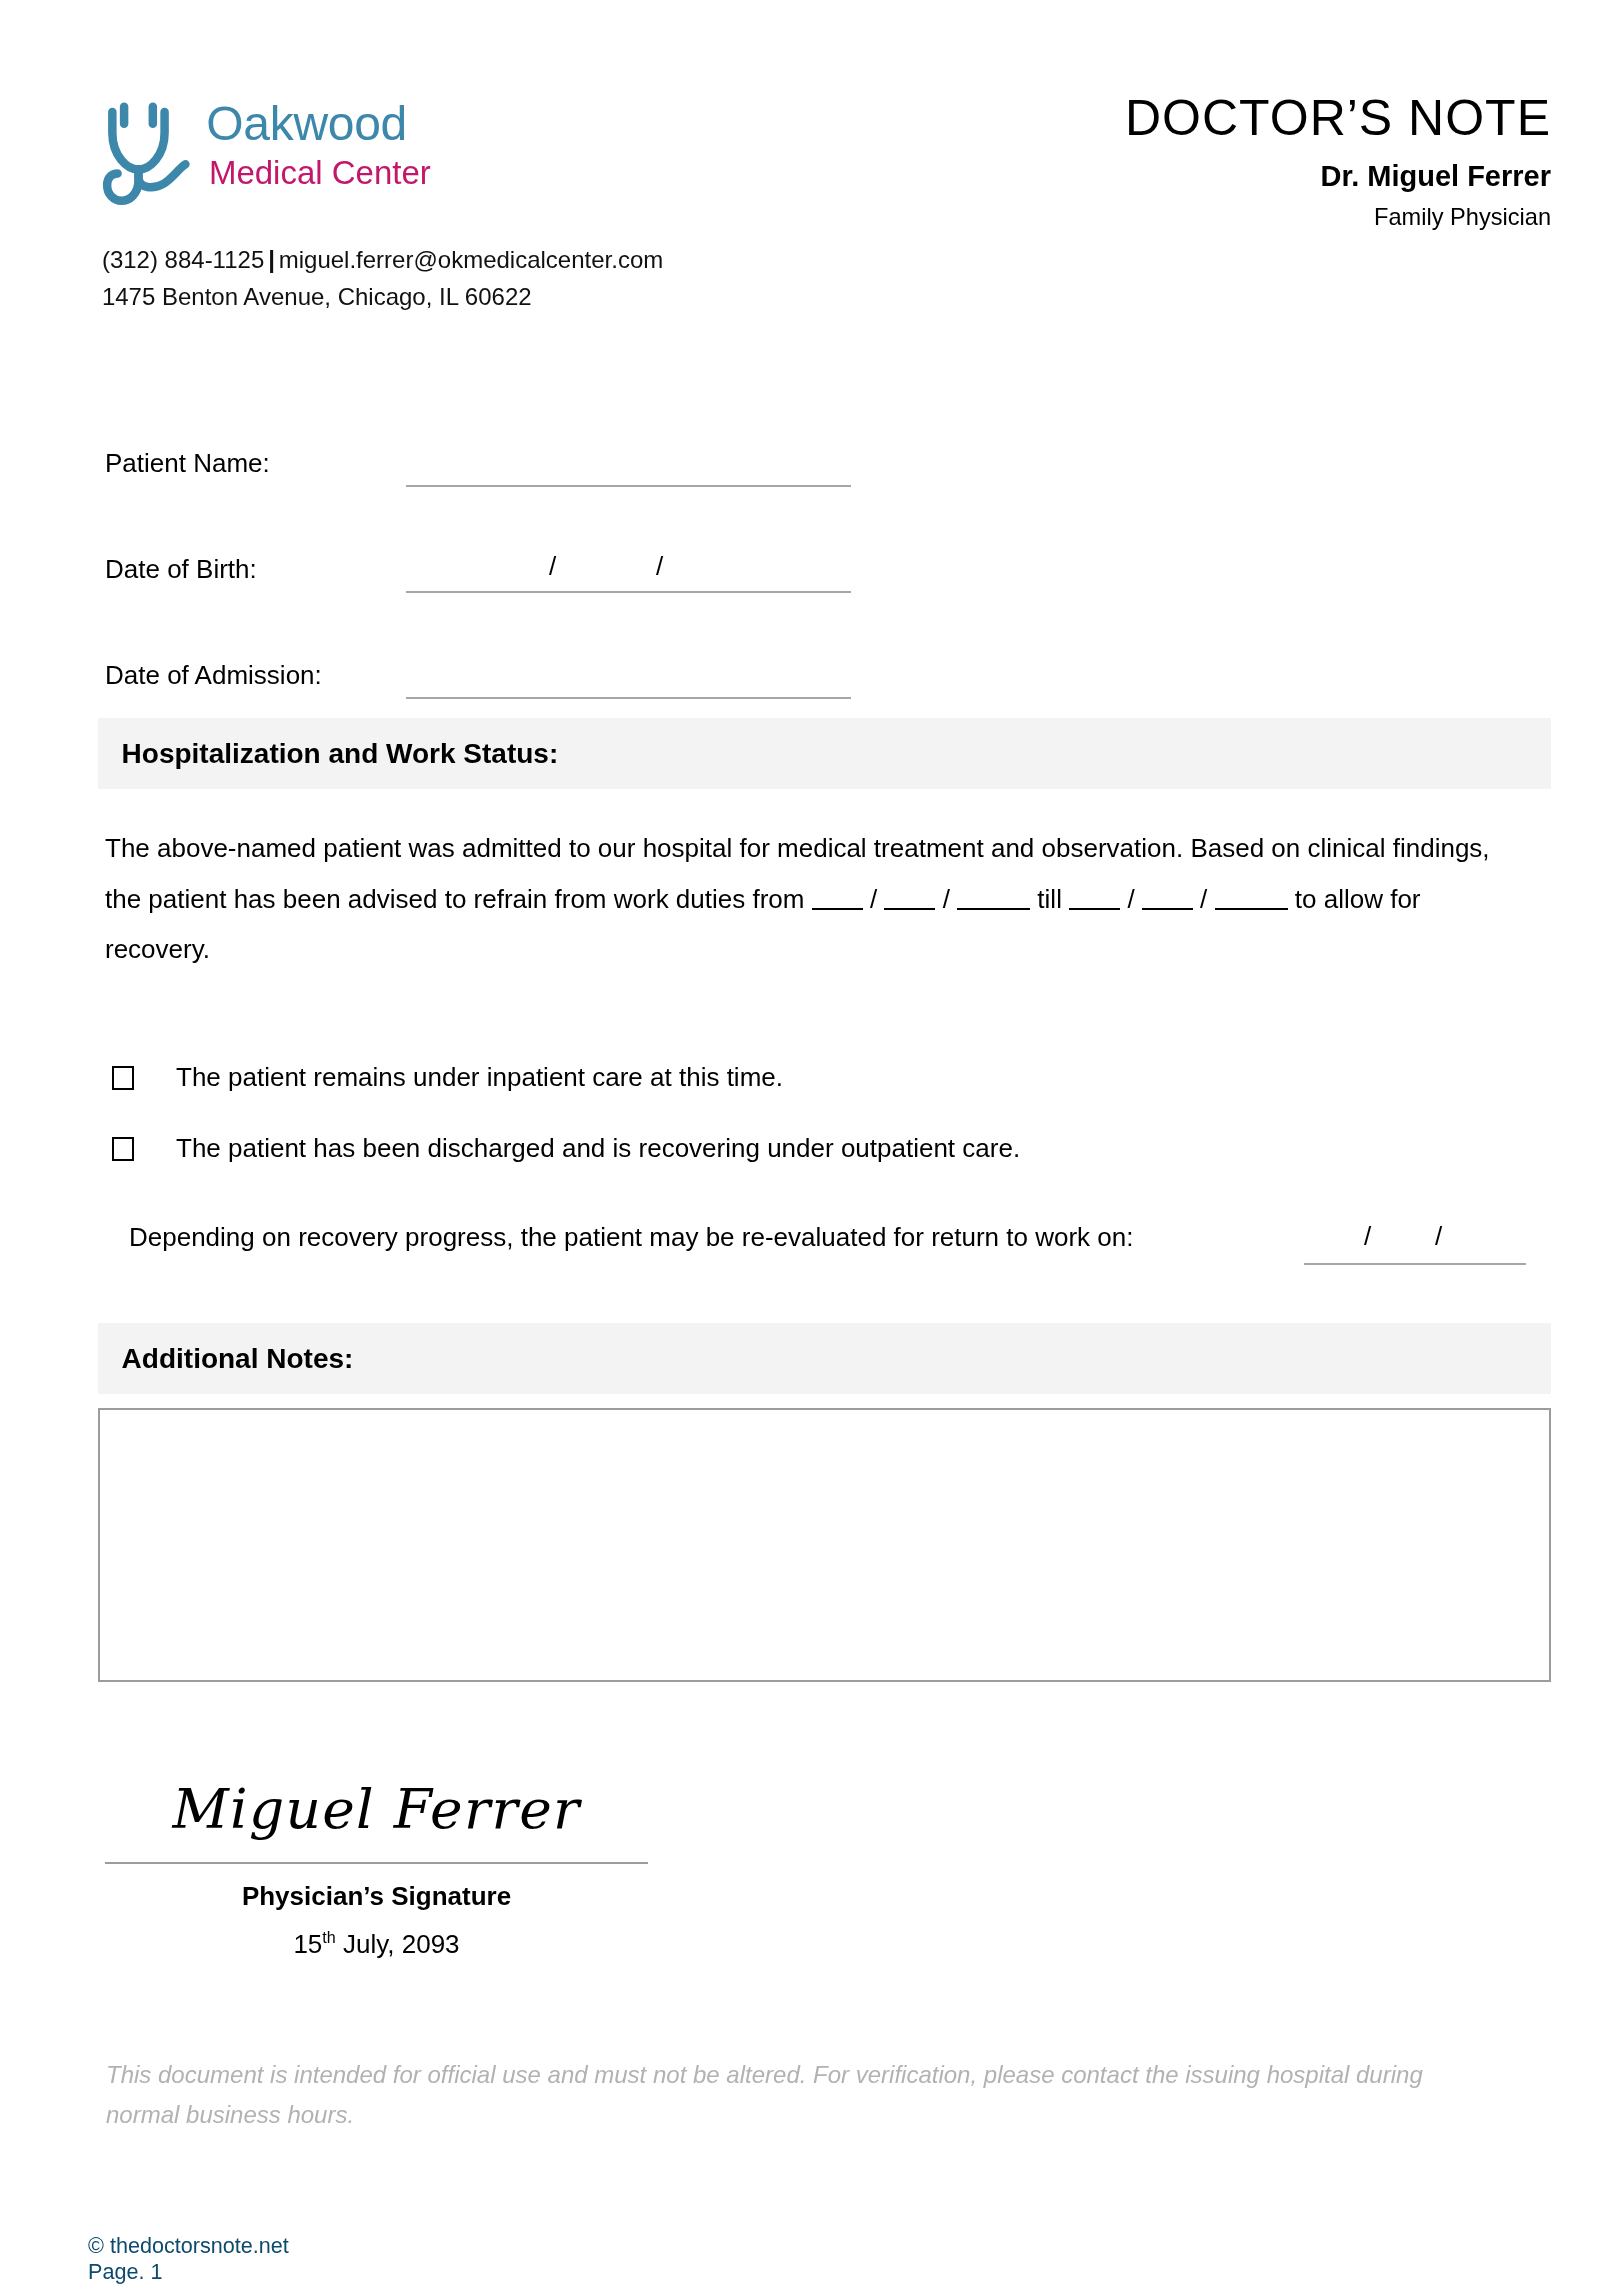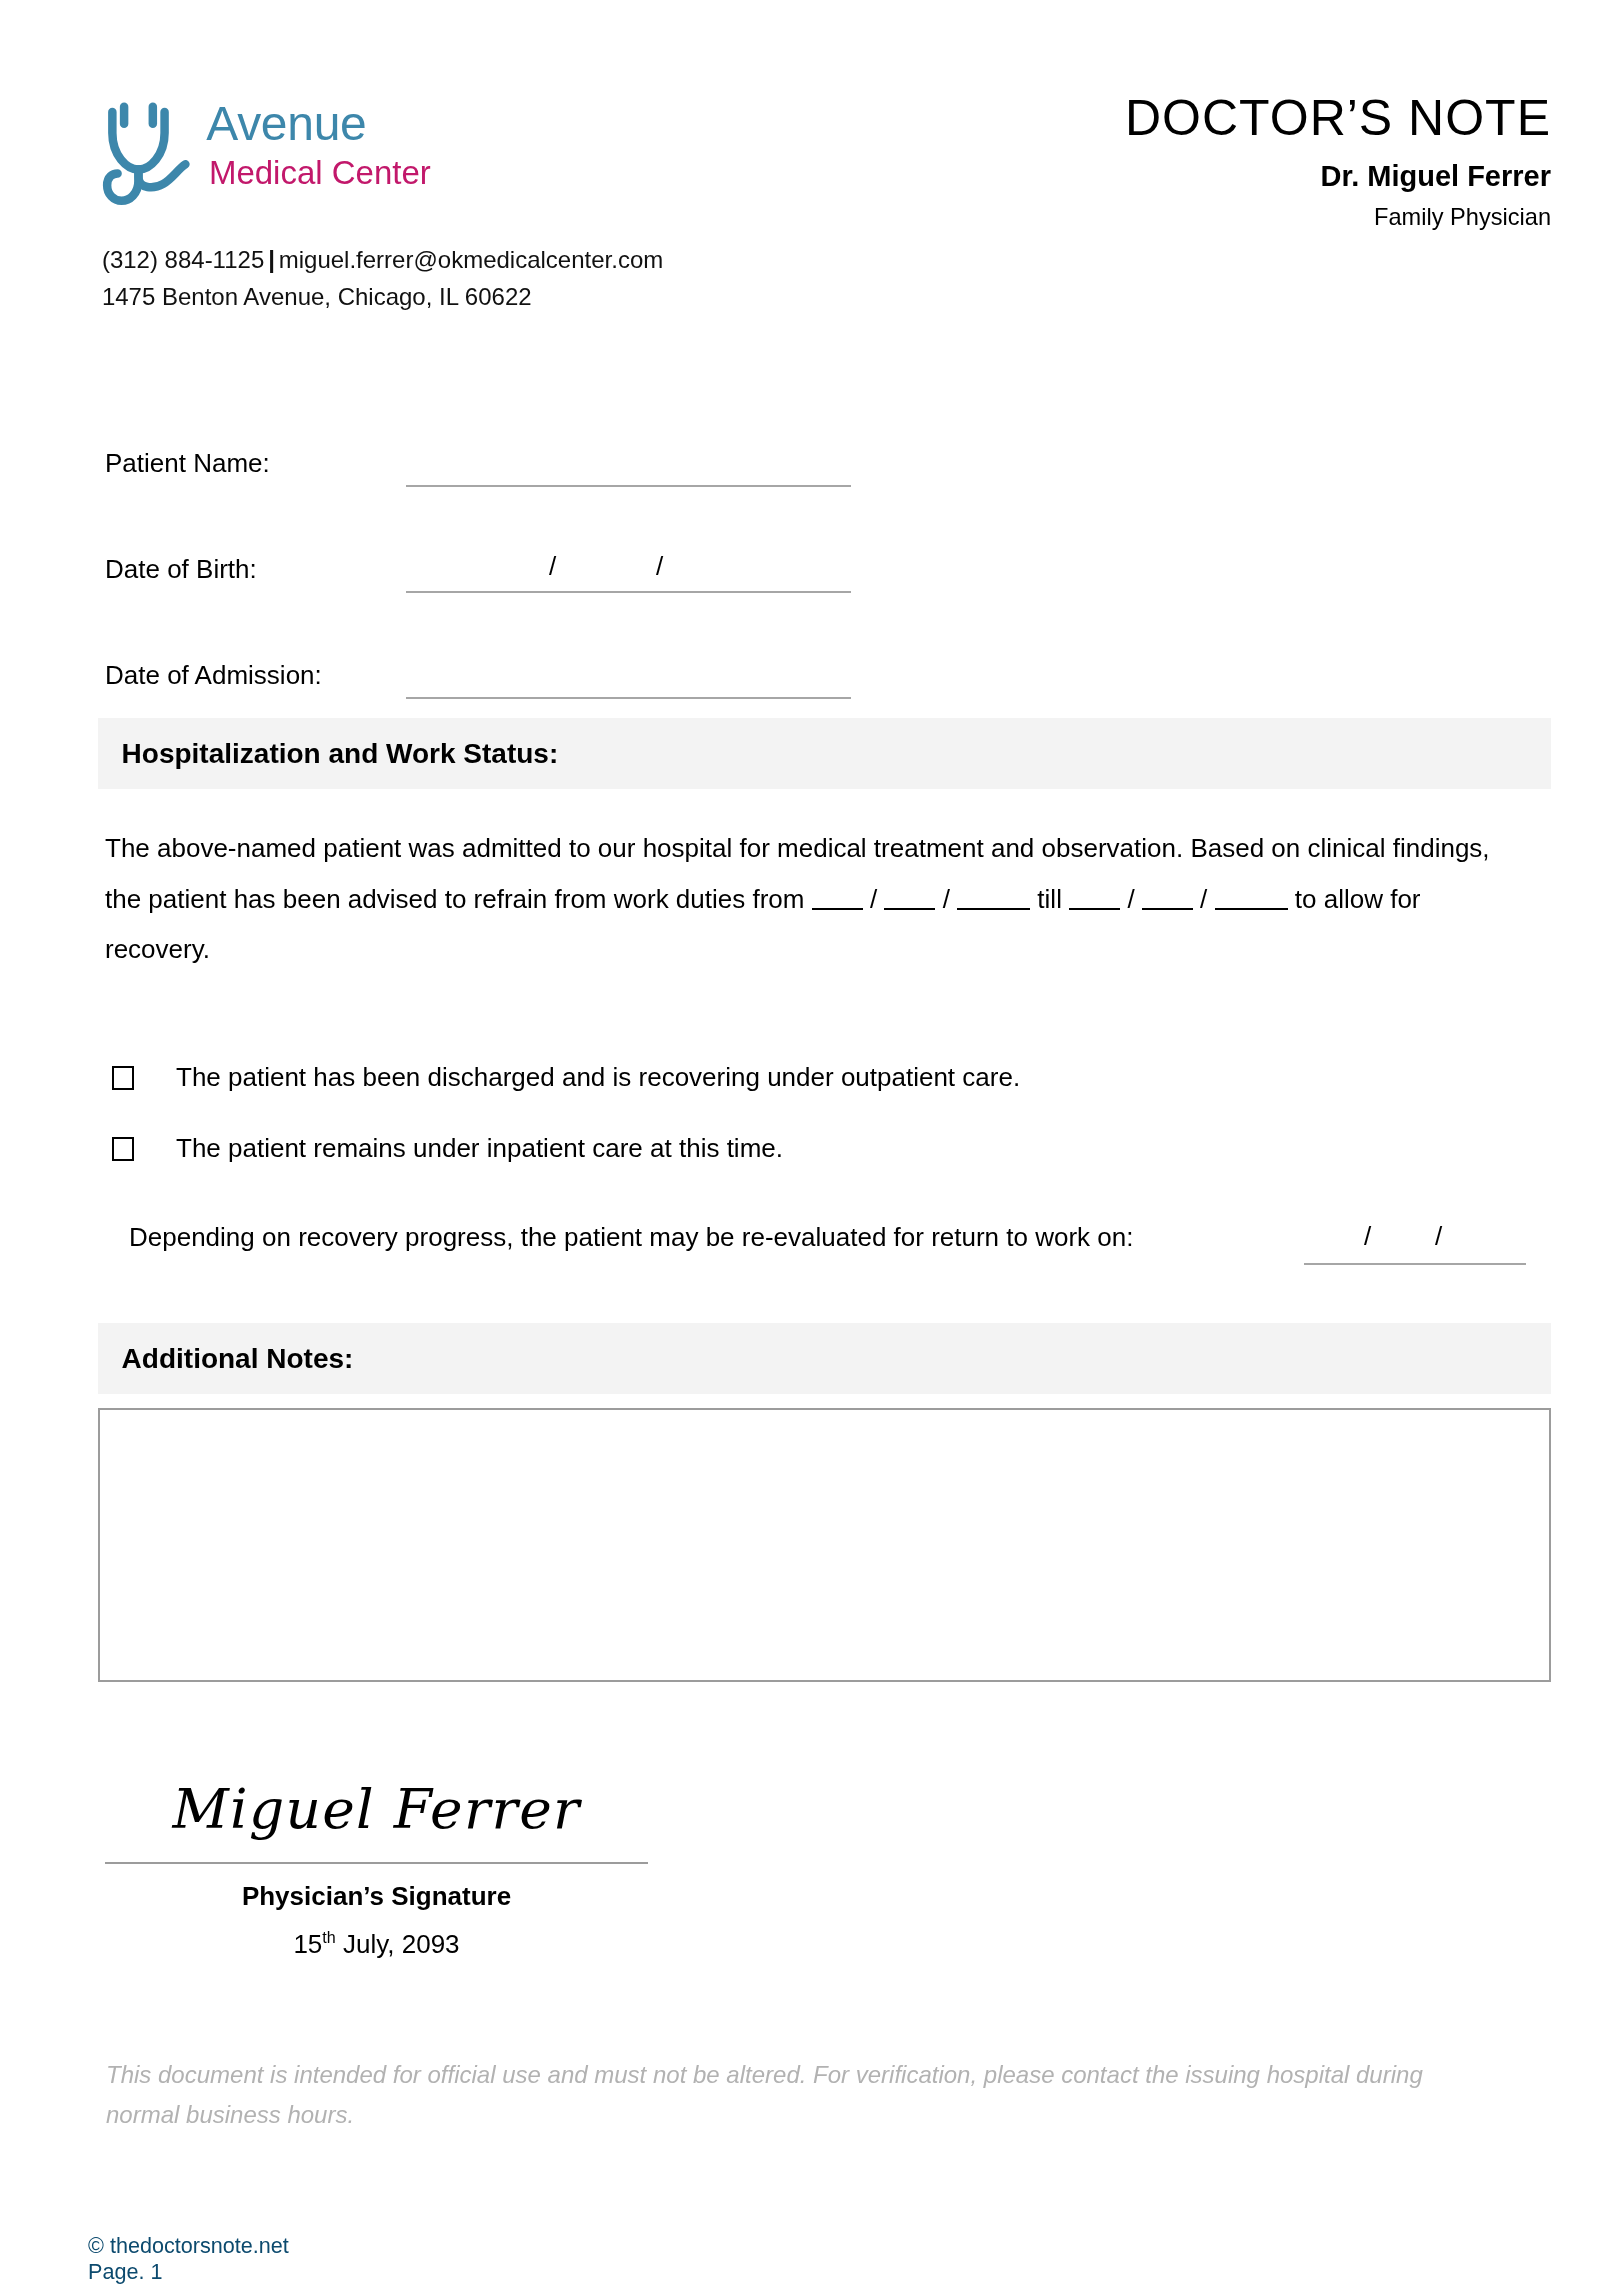--- a/index.html
+++ b/index.html
@@ -371,21 +371,21 @@
           <g fill="none" stroke="#3d87ab" stroke-width="13" stroke-linecap="round">
             <path d="M22 24 V56 C22 90 44 112 62 112 C80 112 102 90 102 56 V24"></path>
             <line x1="40" y1="16" x2="40" y2="42"></line>
             <line x1="84" y1="16" x2="84" y2="42"></line>
             <path d="M62 112 V128 C62 150 48 160 36 160 C24 160 14 150 14 136 C14 124 22 118 30 118"></path>
             <path d="M62 112 V124 C62 142 86 142 100 134 C114 126 122 112 134 104"></path>
           </g>
         </svg>
       </span>
       <span class="brand-text">
-        <span class="brand-name">Avenue</span>
+        <span class="brand-name">Oakwood</span>
         <span class="brand-sub">Medical Center</span>
       </span>
     </div>
 
     <div class="contact">
       <div>
         <span>(312) 884-1125</span><span class="sep">|</span><span>miguel.ferrer@okmedicalcenter.com</span>
       </div>
       <div>1475 Benton Avenue, Chicago, IL 60622</div>
     </div>
@@ -441,25 +441,25 @@
     <span>/</span>
     <span class="blank-sm"></span>
     <span>/</span>
     <span class="blank-md"></span>
     <span>to allow for recovery.</span>
   </div>
 
   <div class="opt-list">
     <div class="opt-row">
       <span class="chkbox opt-chk"></span>
-      <span class="opt-label">The patient has been discharged and is recovering under outpatient care.</span>
+      <span class="opt-label">The patient remains under inpatient care at this time.</span>
     </div>
     <div class="opt-row">
       <span class="chkbox opt-chk"></span>
-      <span class="opt-label">The patient remains under inpatient care at this time.</span>
+      <span class="opt-label">The patient has been discharged and is recovering under outpatient care.</span>
     </div>
   </div>
 
   <div class="reeval">
     <span class="reeval-text">Depending on recovery progress, the patient may be re-evaluated for return to work on:</span>
     <span class="reeval-date">
       <span class="sl sl1">/</span>
       <span class="sl sl2">/</span>
       <span class="ln"></span>
     </span>

